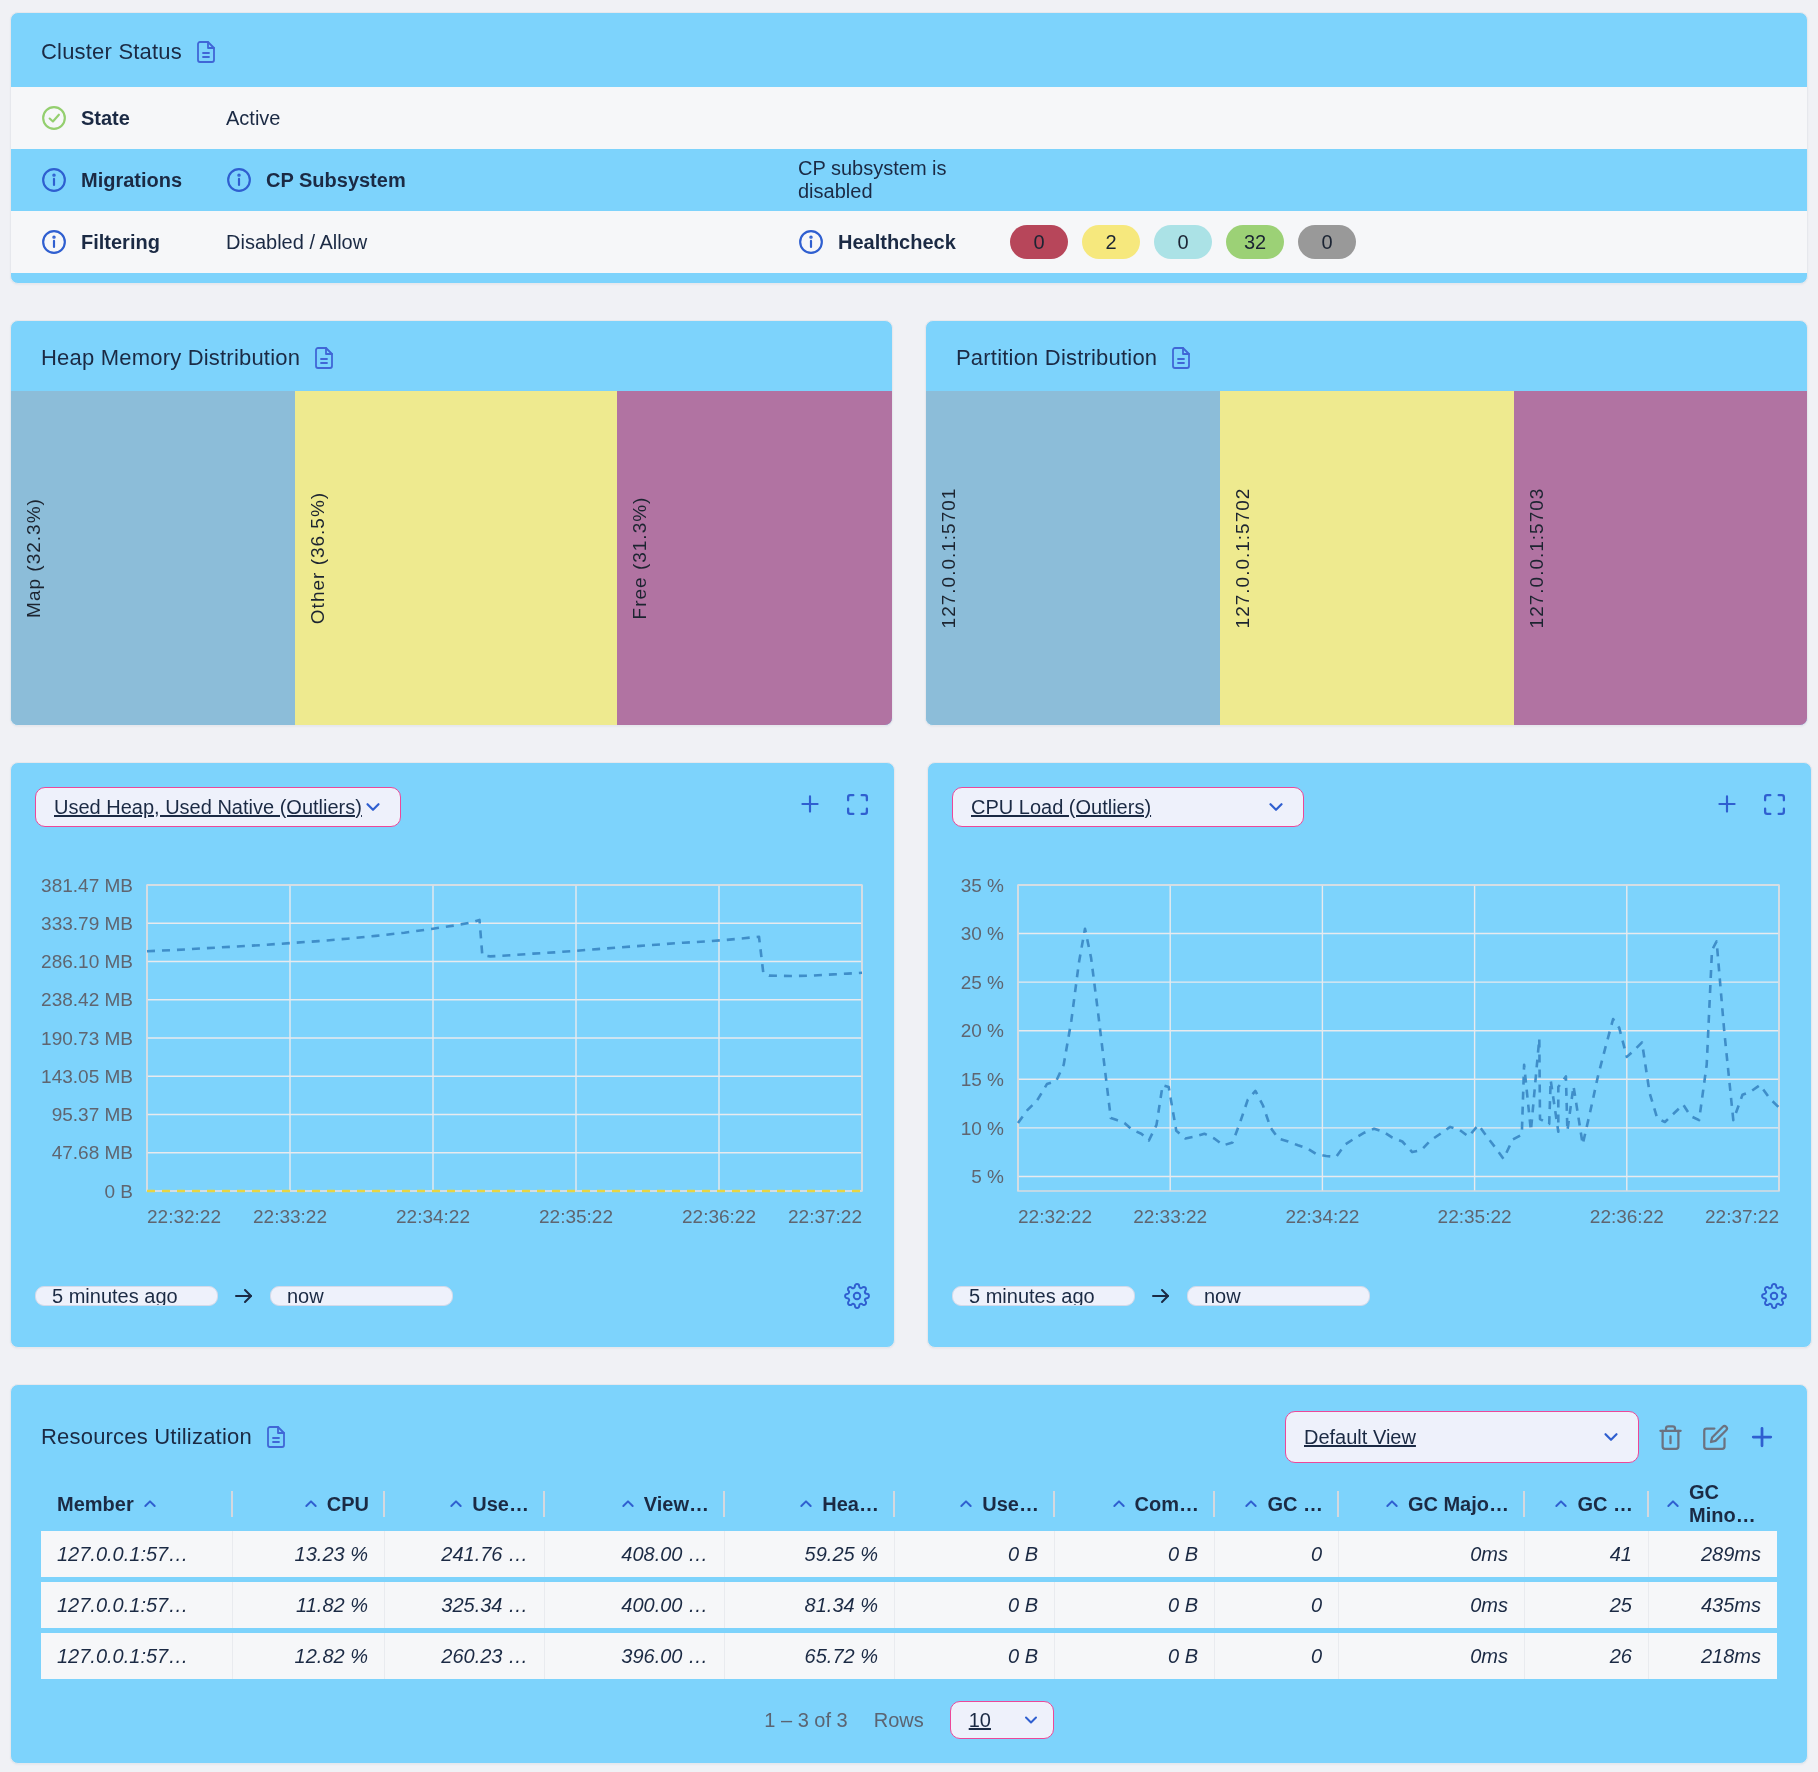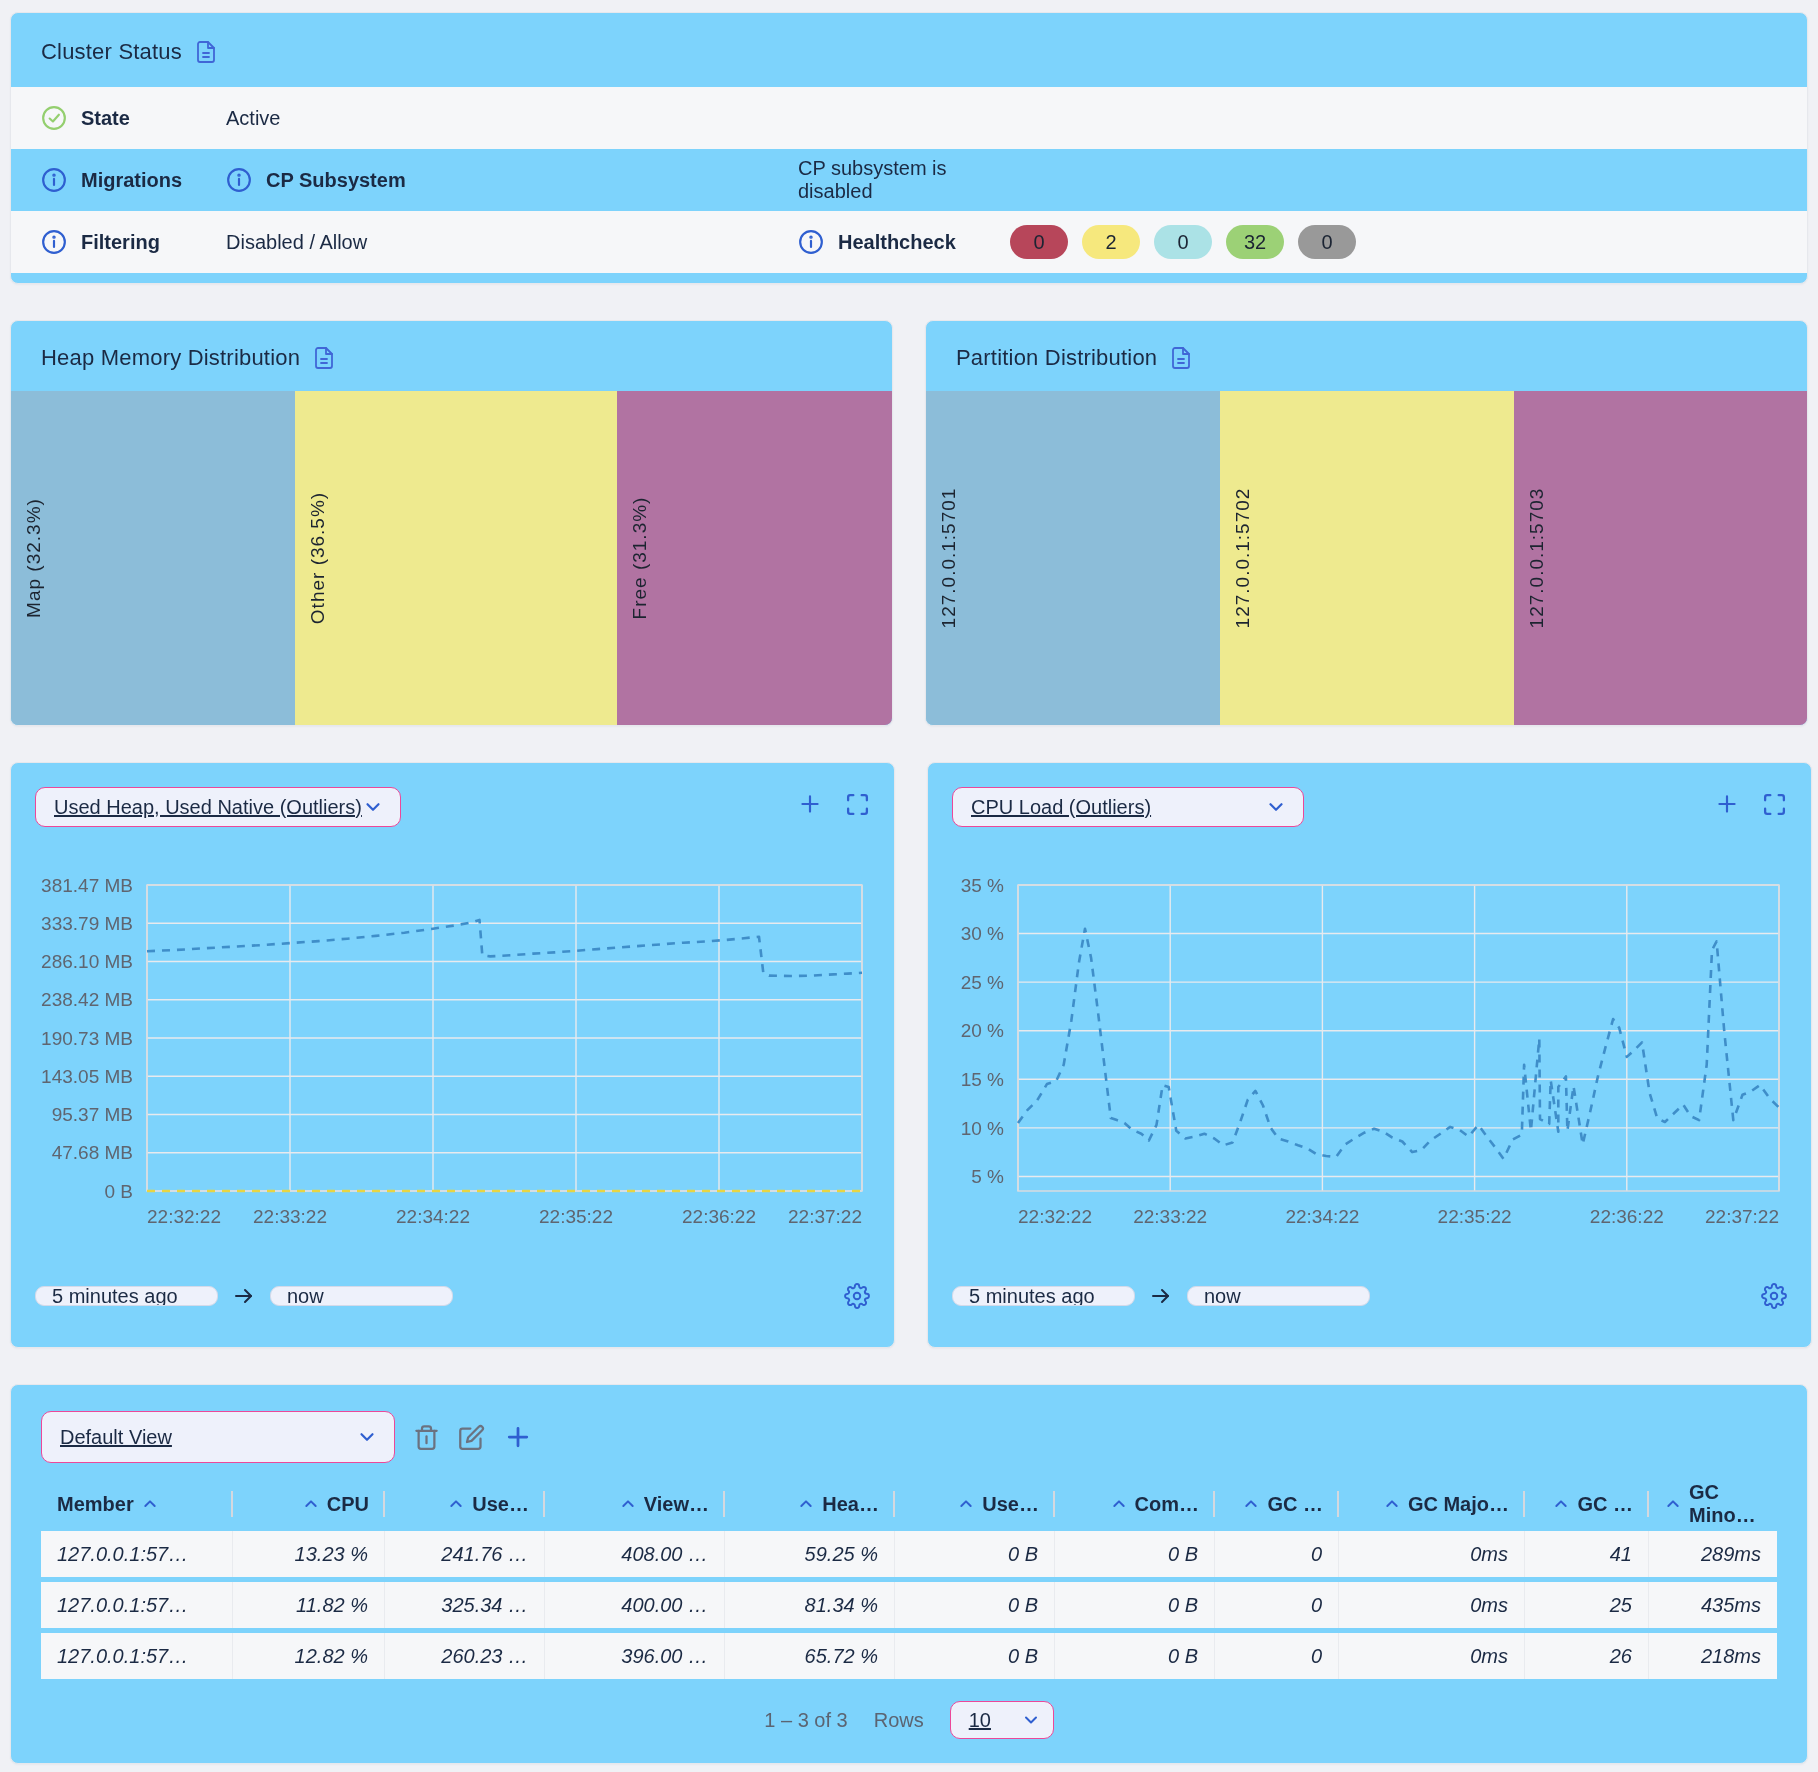--- a/index.html
+++ b/index.html
@@ -390,20 +390,30 @@
             <circle cx="12" cy="12" r="3"></circle>
             <path d="M19.4 15a1.65 1.65 0 0 0 .33 1.82l.06.06a2 2 0 0 1 0 2.83 2 2 0 0 1-2.83 0l-.06-.06a1.65 1.65 0 0 0-1.82-.33 1.65 1.65 0 0 0-1 1.51V21a2 2 0 0 1-2 2 2 2 0 0 1-2-2v-.09A1.65 1.65 0 0 0 9 19.4a1.65 1.65 0 0 0-1.82.33l-.06.06a2 2 0 0 1-2.83 0 2 2 0 0 1 0-2.83l.06-.06a1.65 1.65 0 0 0 .33-1.82 1.65 1.65 0 0 0-1.51-1H3a2 2 0 0 1-2-2 2 2 0 0 1 2-2h.09A1.65 1.65 0 0 0 4.6 9a1.65 1.65 0 0 0-.33-1.82l-.06-.06a2 2 0 0 1 0-2.83 2 2 0 0 1 2.83 0l.06.06a1.65 1.65 0 0 0 1.82.33H9a1.65 1.65 0 0 0 1-1.51V3a2 2 0 0 1 2-2 2 2 0 0 1 2 2v.09a1.65 1.65 0 0 0 1 1.51 1.65 1.65 0 0 0 1.82-.33l.06-.06a2 2 0 0 1 2.83 0 2 2 0 0 1 0 2.83l-.06.06a1.65 1.65 0 0 0-.33 1.82V9a1.65 1.65 0 0 0 1.51 1H21a2 2 0 0 1 2 2 2 2 0 0 1-2 2h-.09a1.65 1.65 0 0 0-1.51 1z"></path>
           </svg>
       </button>
     </div>
   </section>
 </div>
 
 <section class="card" id="resources-card">
   <div class="res-head">
+    <div class="res-title-grp">
+      <span class="card-title">Resources Utilization</span>
+      <span class="doc-icon">
+        <svg width="24" height="26" viewBox="0 0 24 24" fill="none" stroke="#4066d6" stroke-width="1.8" stroke-linecap="round" stroke-linejoin="round">
+            <path d="M14 2H6a2 2 0 0 0-2 2v16a2 2 0 0 0 2 2h12a2 2 0 0 0 2-2V8z"></path>
+            <path d="M14 2v6h6"></path>
+            <path d="M9 13h6M9 17h6"></path>
+          </svg>
+      </span>
+    </div>
     <div class="res-controls">
       <div class="select small">
         <span>Default View</span>
         <span>
           <svg width="22" height="22" viewBox="0 0 24 24" fill="none" stroke="#2f5fd0" stroke-width="2.4" stroke-linecap="round" stroke-linejoin="round">
               <polyline points="6 9 12 15 18 9"></polyline>
             </svg>
         </span>
       </div>
       <button class="icon-btn">

